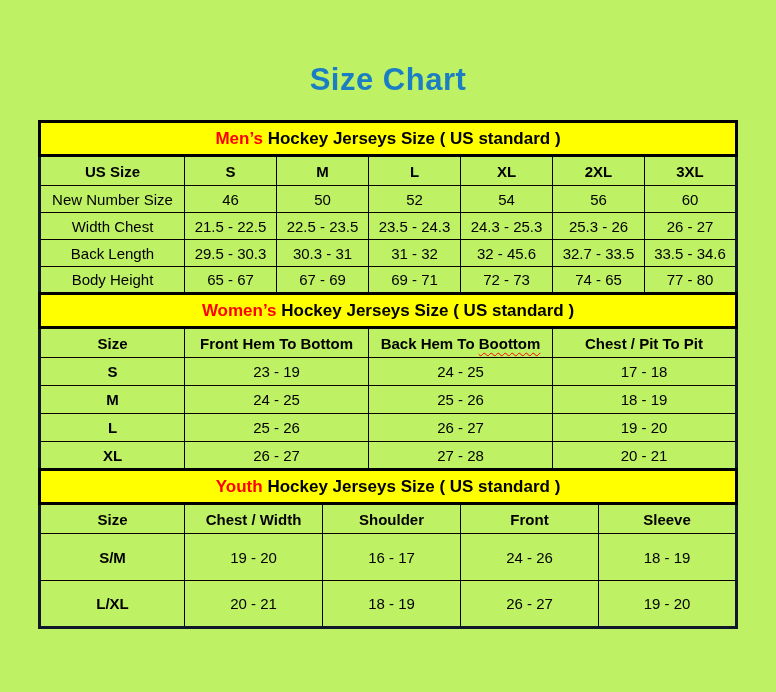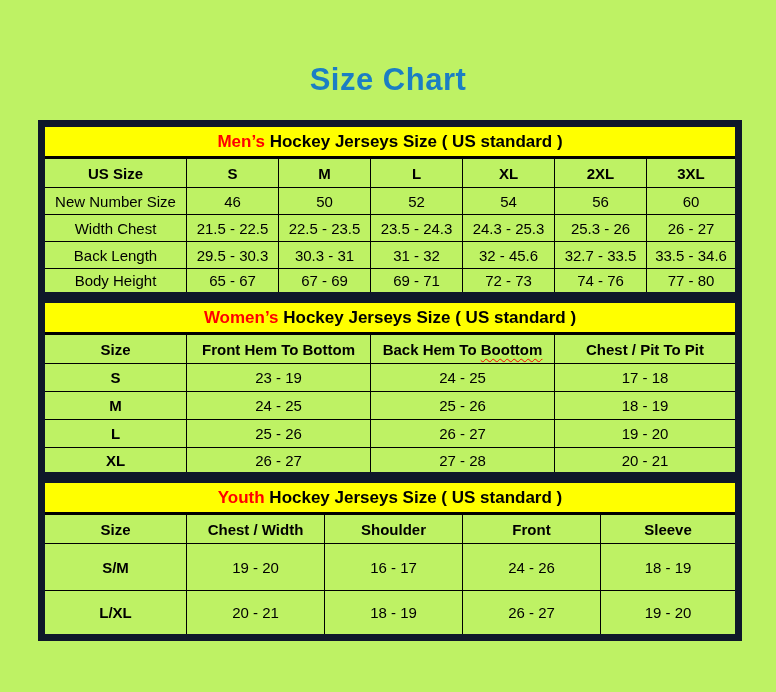--- a/index.html
+++ b/index.html
@@ -12,21 +12,21 @@
   .title {
     padding-top:62px;
     text-align:center;
     font-size:31px; line-height:36px; font-weight:bold;
     color:var(--title_blue, #1b7ec4);
     letter-spacing:0.5px;
   }
   .chart { margin:22px 0 0 38px; width:700px; }
   table.sec {
     border-collapse:collapse; table-layout:fixed;
-    width:697px; border:7px solid #0f172a;
+    width:697px; border:3px solid #0f172a;
   }
   table.sec.overlap { margin-top:-3px; }
   td {
     border:1px solid #000; text-align:center; vertical-align:middle;
     font-size:15px; color:#000; padding:0 2px; overflow:hidden; white-space:nowrap;
   }
   tr.band td {
     background:var(--band_yellow, #ffff00);
     border:3px solid #000;
     font-weight:bold; font-size:17px; height:34px;
@@ -108,21 +108,21 @@
           <td>32 - 45.6</td>
           <td>32.7 - 33.5</td>
           <td>33.5 - 34.6</td>
         </tr>
         <tr class="men-r">
           <td class="lbl">Body Height</td>
           <td>65 - 67</td>
           <td>67 - 69</td>
           <td>69 - 71</td>
           <td>72 - 73</td>
-          <td>74 - 76</td>
+          <td>74 - 65</td>
           <td>77 - 80</td>
         </tr>
       </tbody>
     </table>
 
     <table class="sec overlap">
       <colgroup>
         <col class="c-label">
           <col class="c-w">
           <col class="c-w">

